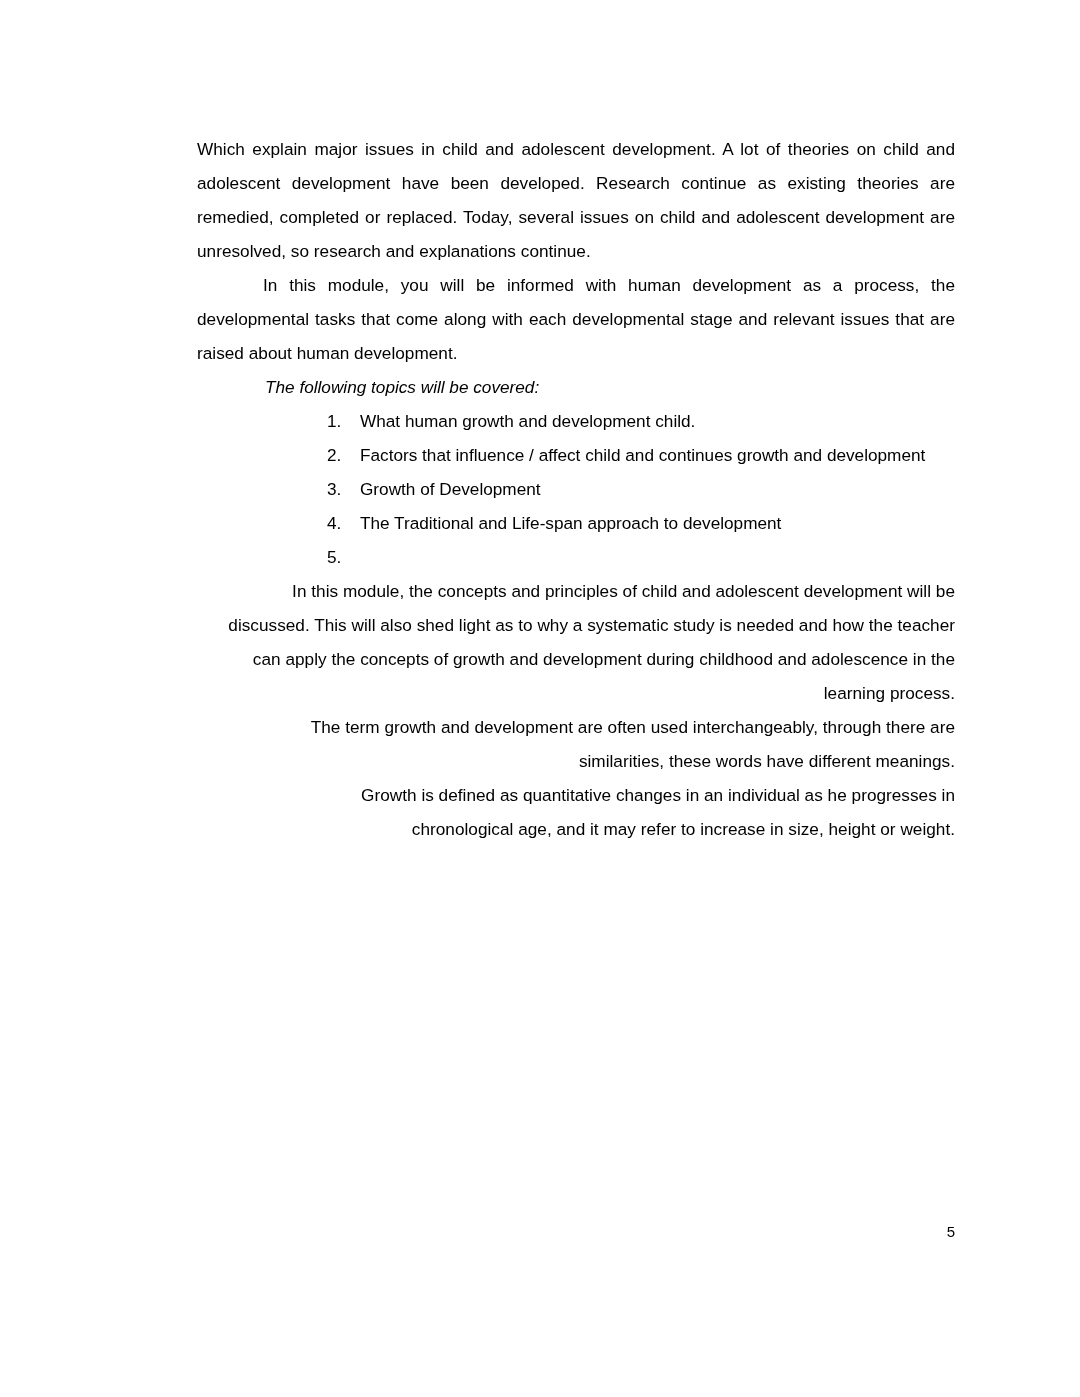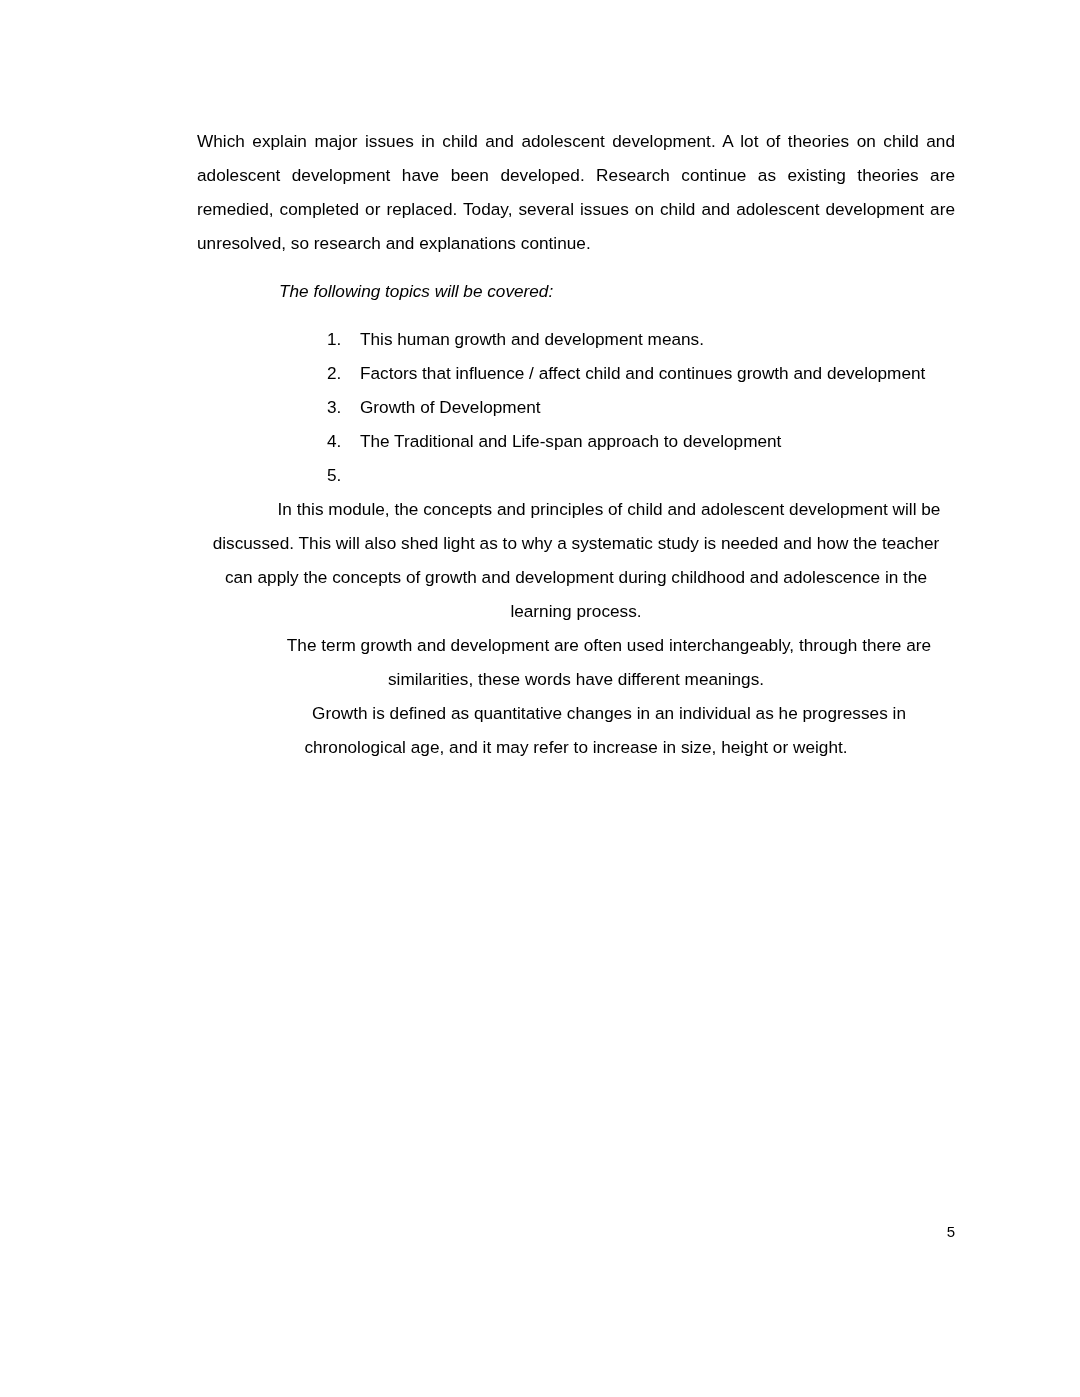--- a/index.html
+++ b/index.html
@@ -15,40 +15,40 @@
     position: relative;
     width: 1080px;
     height: 1397px;
     background: #ffffff;
     overflow: hidden;
     box-sizing: border-box;
   }
   .content {
     position: absolute;
     left: 197px;
-    top: 124px;
+    top: 132px;
     width: 758px;
   }
   p.body-par {
     margin: 0;
     font-size: 17.2px;
     line-height: 34px;
     text-align: justify;
     text-justify: inter-word;
     letter-spacing: 0.02px;
     word-spacing: 0px;
   }
   p.body-par.ragged {
-    text-align: center;
+    text-align: right;
   }
   p.indent {
     text-indent: 66px;
   }
   .italic-lead {
-    margin: 14px;
+    margin: 0;
     font-size: 17.2px;
     line-height: 34px;
     font-style: italic;
     padding-left: 68px;
   }
   ol.topics {
     margin: 0;
     padding: 0;
     list-style: none;
   }
@@ -83,27 +83,28 @@
 </head>
 <body>
 
 <div class="page">
 
   <div class="content">
 
     <p class="body-par">Which explain major issues in child and adolescent development. A lot of theories on child and adolescent development have been developed. Research continue as existing theories are remedied, completed or replaced. Today, several issues on child and adolescent development are unresolved, so research and explanations continue.</p>
 
 
+    <p class="body-par indent">In this module, you will be informed with human development as a process, the developmental tasks that come along with each developmental stage and relevant issues that are raised about human development.</p>
 
     <p class="italic-lead">The following topics will be covered:</p>
 
     <ol class="topics">
       <li>
         <span class="num">1.</span>
-        <span>This human growth and development means.</span>
+        <span>What human growth and development child.</span>
       </li>
       <li>
         <span class="num">2.</span>
         <span>Factors that influence / affect child and continues growth and development</span>
       </li>
       <li>
         <span class="num">3.</span>
         <span>Growth of Development</span>
       </li>
       <li>

